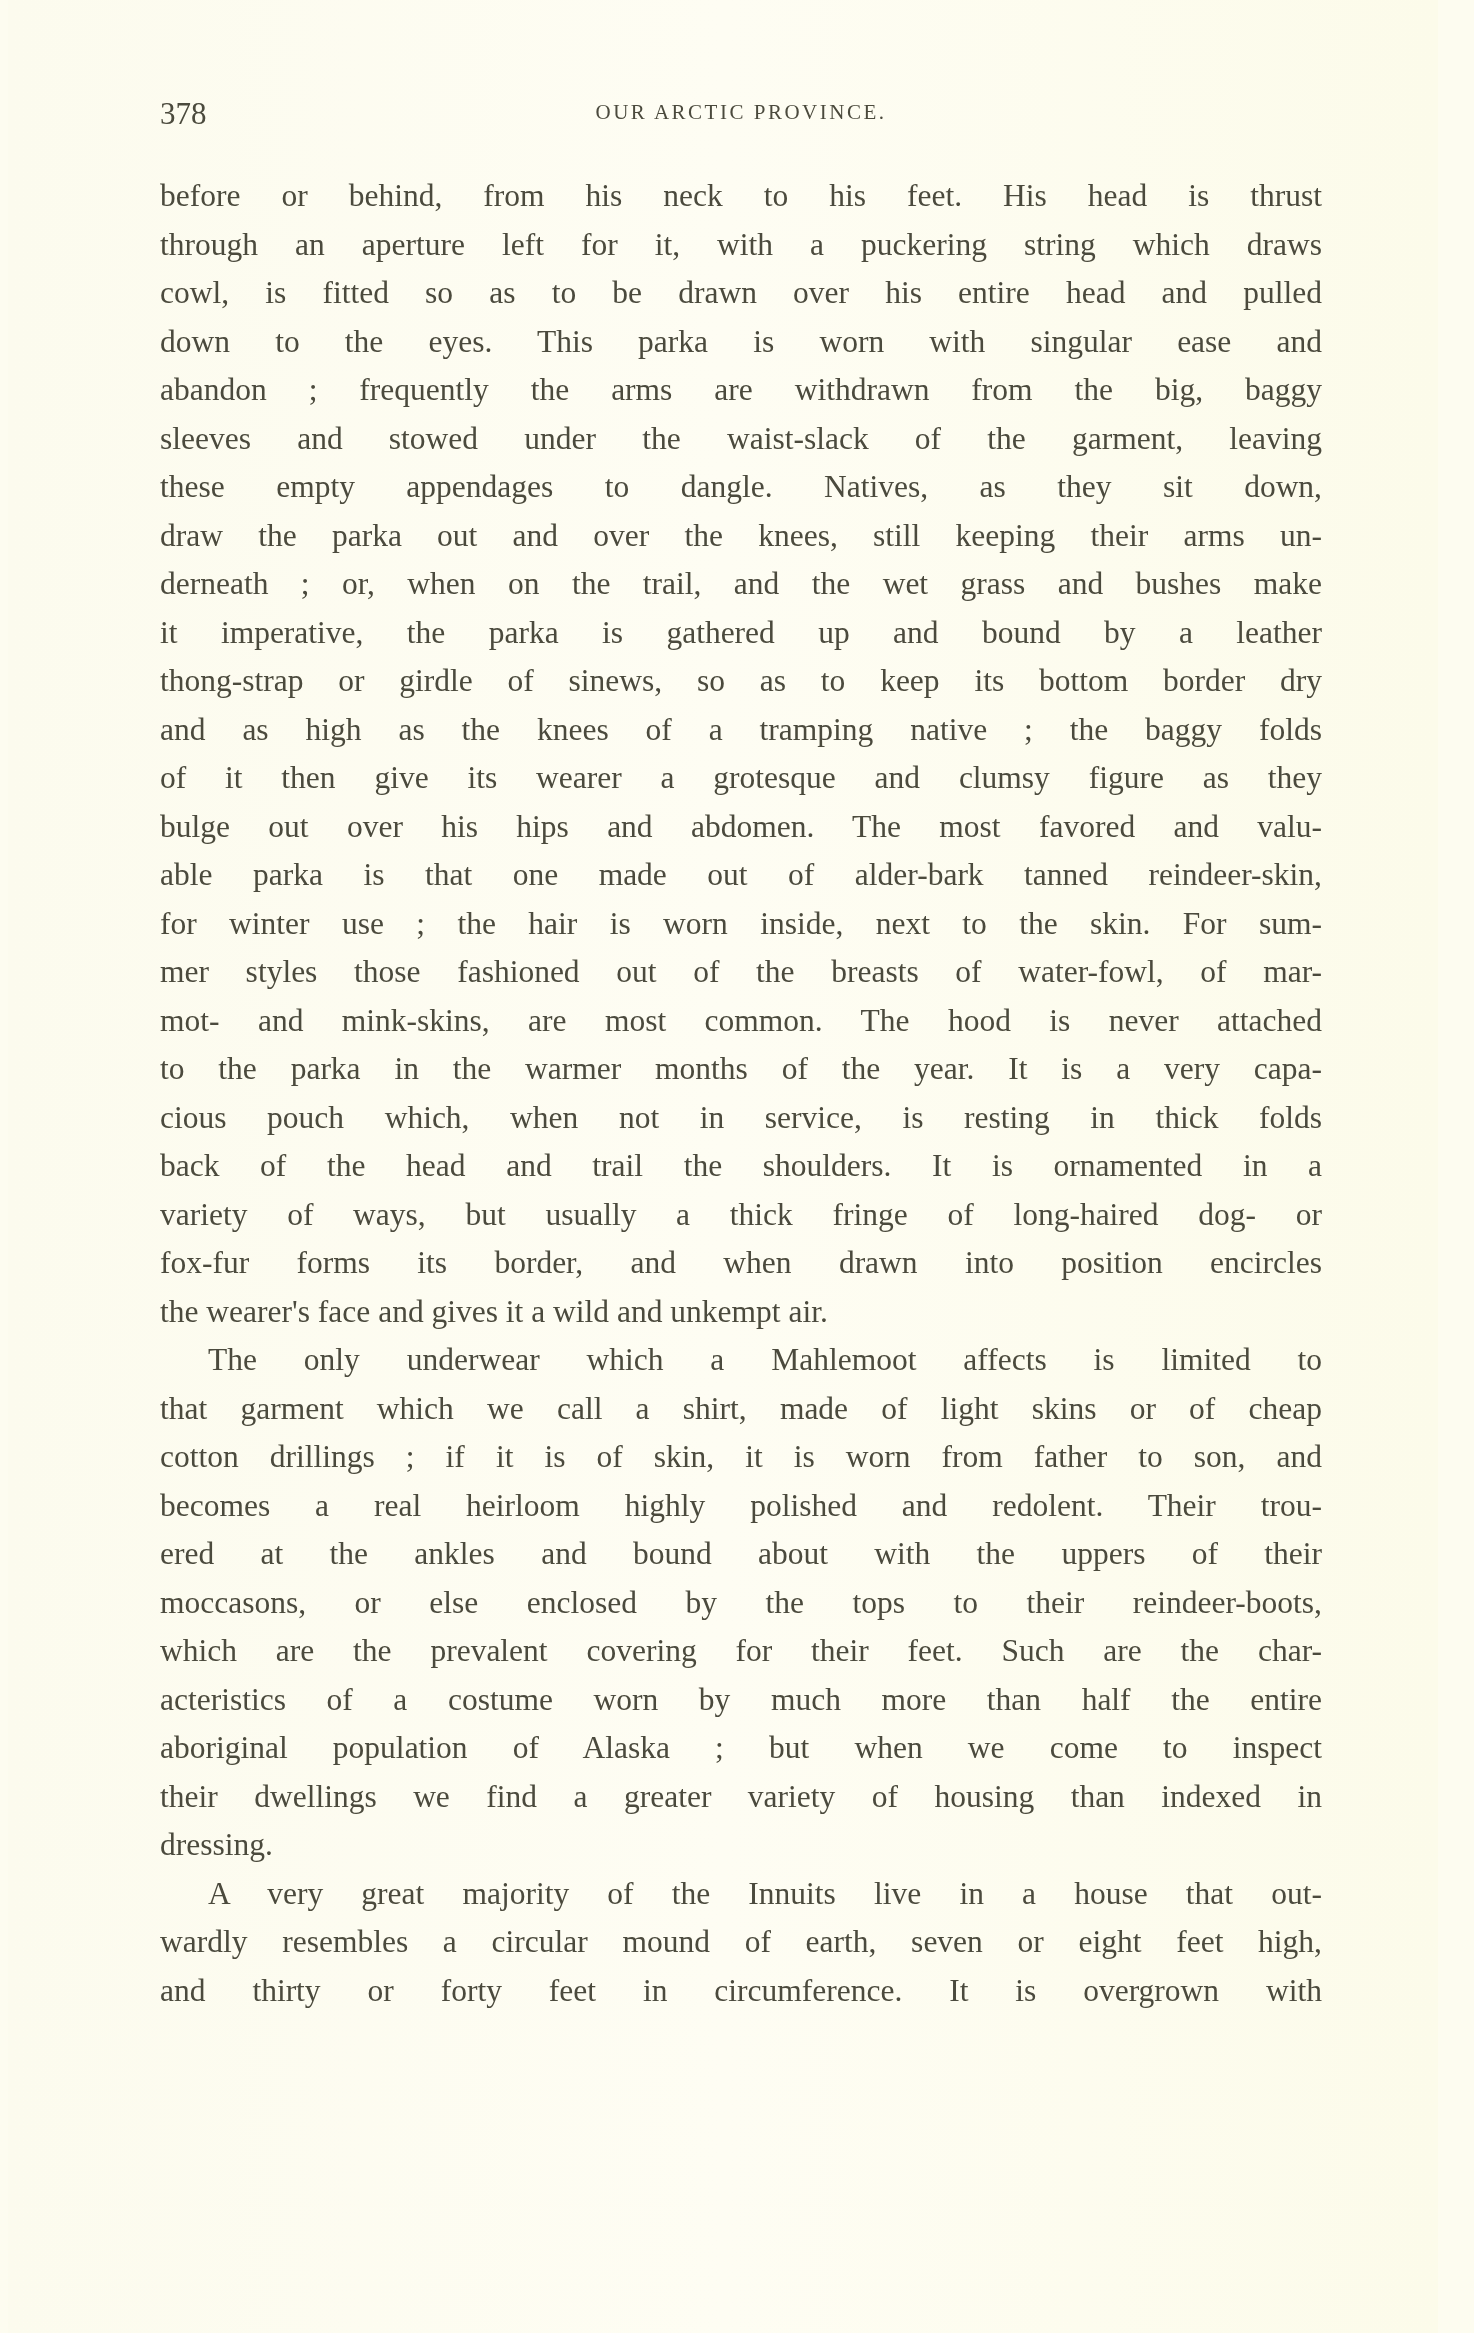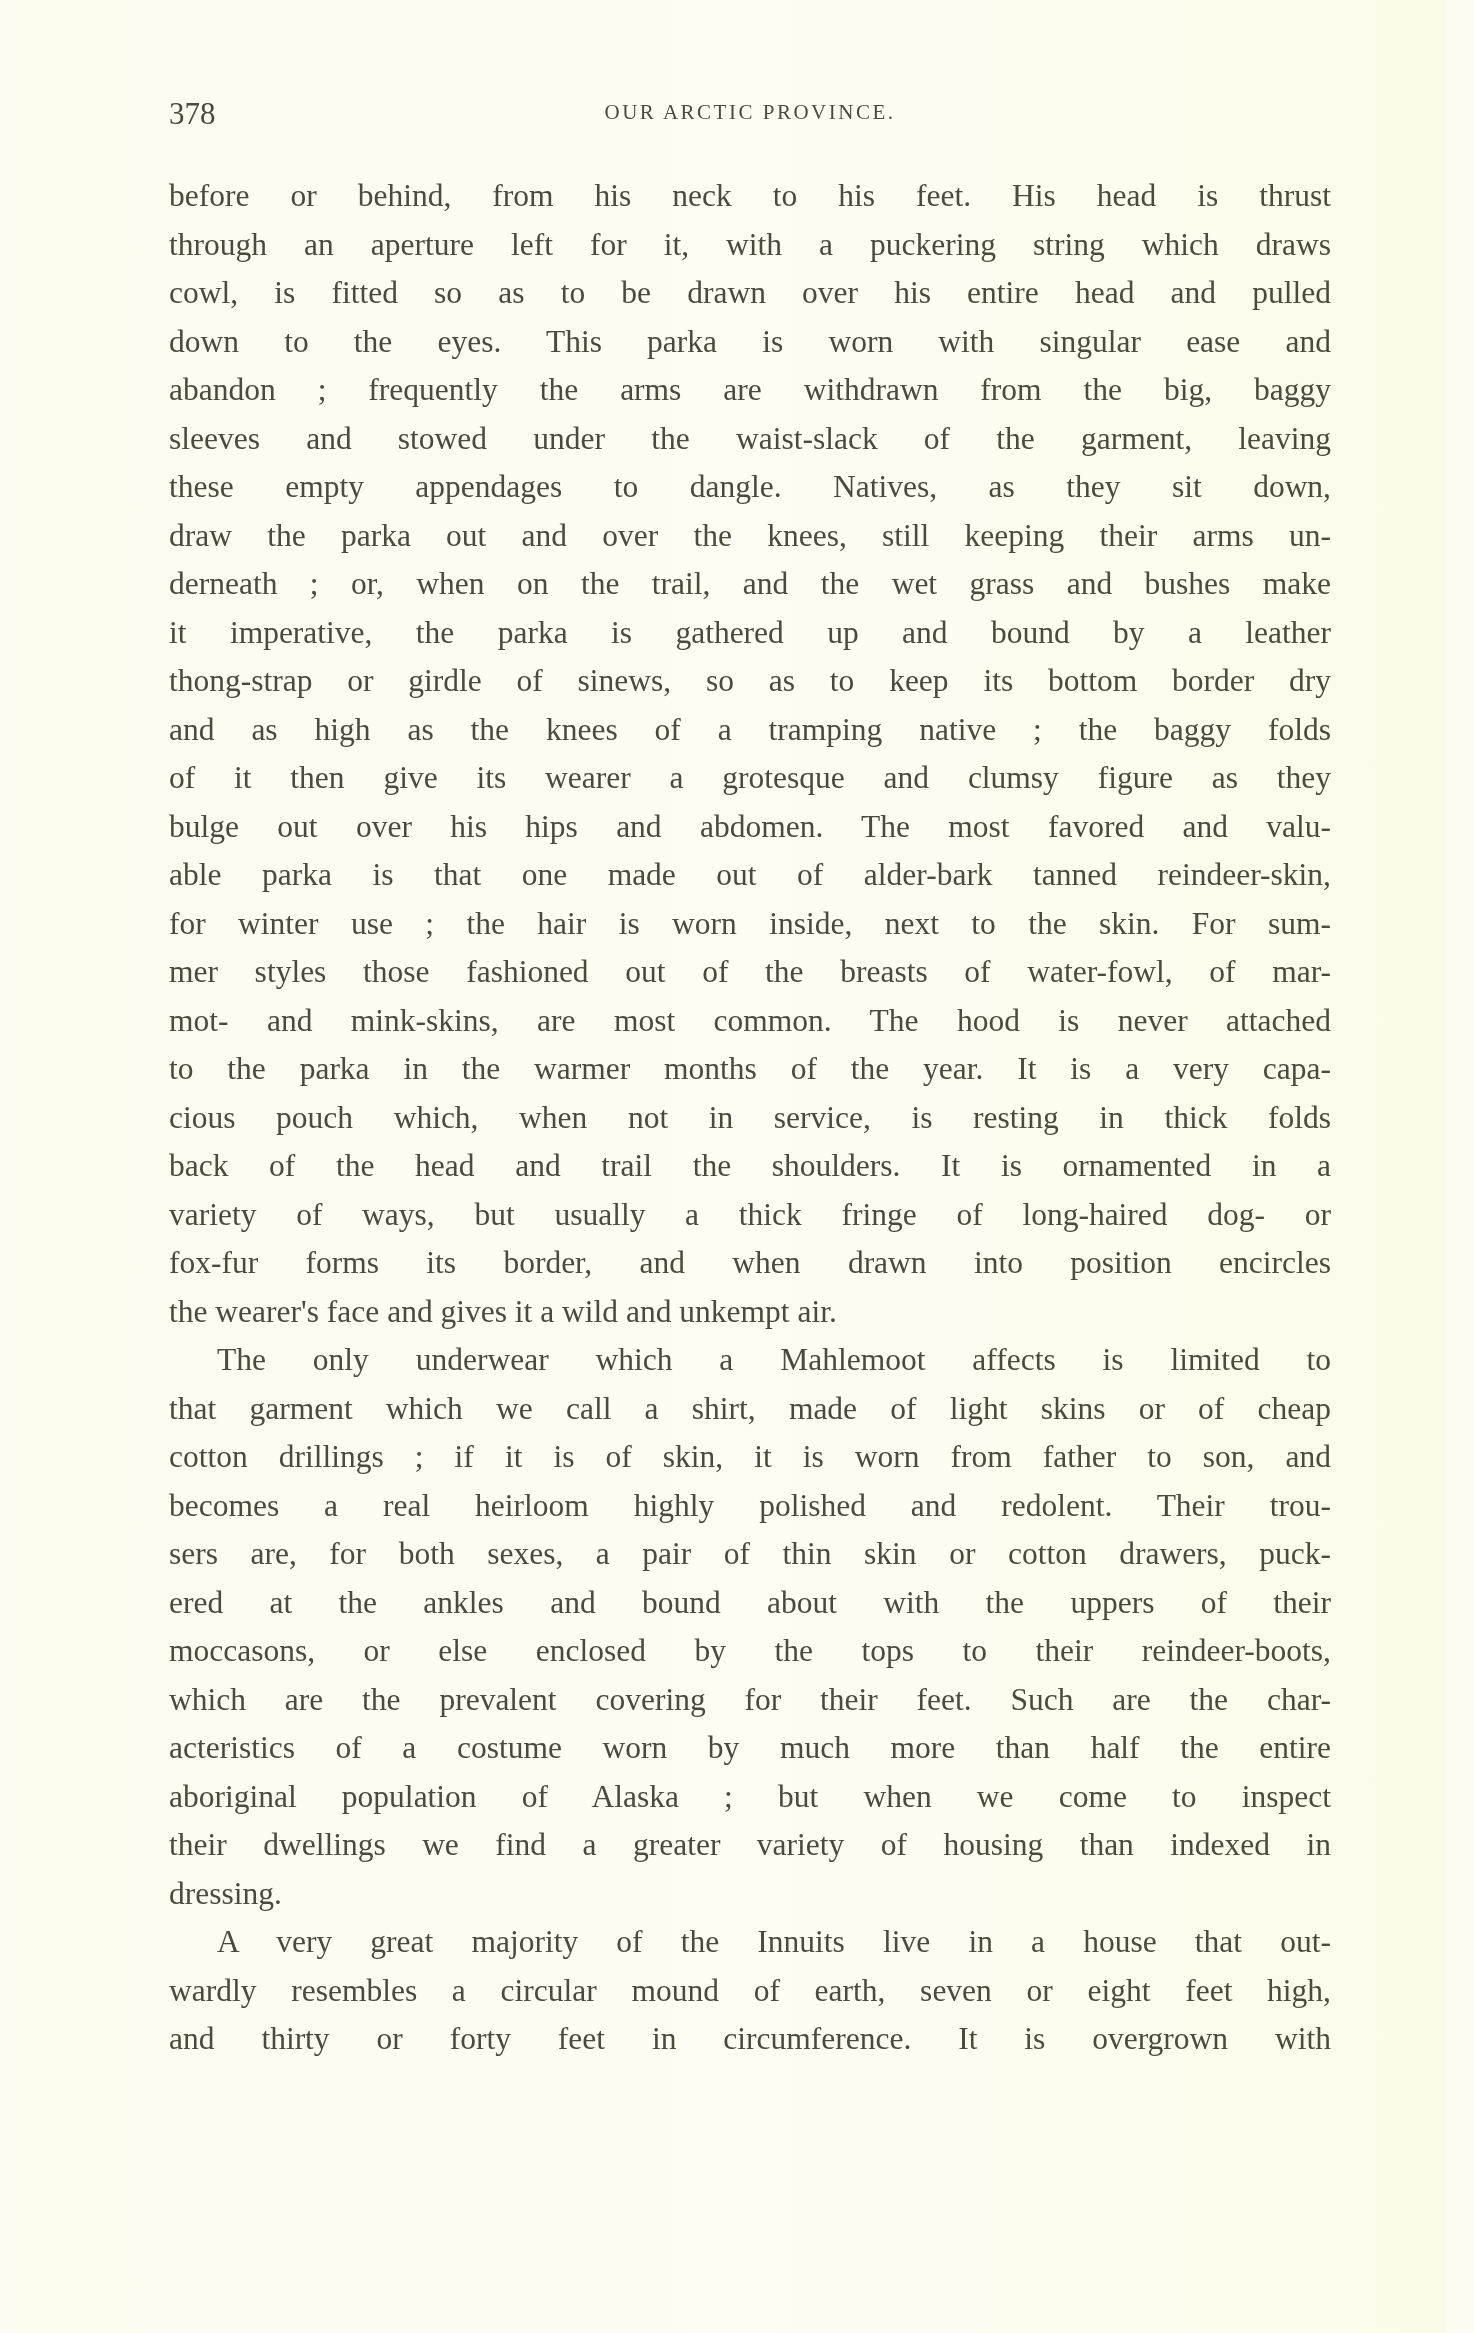--- a/index.html
+++ b/index.html
@@ -5,21 +5,21 @@
   html, body { margin: 0; padding: 0; }
   body {
     width: 1474px; height: 2333px;
     background: #fdfcf0;
     position: relative;
     overflow: hidden;
     font-family: "DejaVu Serif", "Liberation Serif", serif;
     color: #4b4a3d;
   }
   .page {
-    position: absolute; left: 17px; top: 0; width: 1430px; height: 2333px;
+    position: absolute; left: 8px; top: 0; width: 1430px; height: 2333px;
     background: linear-gradient(90deg, #fcfbee 0%, #fefdf3 50%, #fcfbea 100%);
     text-decoration: underline;
   }
   .running-head {
     position: absolute; top: 96px; left: 152px; width: 1162px; height: 40px;
   }
   .page-number {
     position: absolute; left: 0; top: 0;
     font-size: 31px; letter-spacing: 0px;
     font-family: "Liberation Serif", serif;
@@ -77,21 +77,20 @@
       <span class="line">to the parka in the warmer months of the year.  It is a very capa-</span>
       <span class="line">cious pouch which, when not in service, is resting in thick folds</span>
       <span class="line">back of the head and trail the shoulders.  It is ornamented in a</span>
       <span class="line">variety of ways, but usually a thick fringe of long-haired dog- or</span>
       <span class="line">fox-fur forms its border, and when drawn into position encircles</span>
       <span class="line last">the wearer's face and gives it a wild and unkempt air.</span>
       <span class="line indent">The only underwear which a Mahlemoot affects is limited to</span>
       <span class="line">that garment which we call a shirt, made of light skins or of cheap</span>
       <span class="line">cotton drillings ; if it is of skin, it is worn from father to son, and</span>
       <span class="line">becomes a real heirloom highly polished and redolent.  Their trou-</span>
-      <span class="line">sers are, for both sexes, a pair of thin skin or cotton drawers, puck-</span>
       <span class="line">ered at the ankles and bound about with the uppers of their</span>
       <span class="line">moccasons, or else enclosed by the tops to their reindeer-boots,</span>
       <span class="line">which are the prevalent covering for their feet.  Such are the char-</span>
       <span class="line">acteristics of a costume worn by much more than half the entire</span>
       <span class="line">aboriginal population of Alaska ; but when we come to inspect</span>
       <span class="line">their dwellings we find a greater variety of housing than indexed in</span>
       <span class="line last">dressing.</span>
       <span class="line indent">A very great majority of the Innuits live in a house that out-</span>
       <span class="line">wardly resembles a circular mound of earth, seven or eight feet high,</span>
       <span class="line">and thirty or forty feet in circumference.  It is overgrown with</span>

